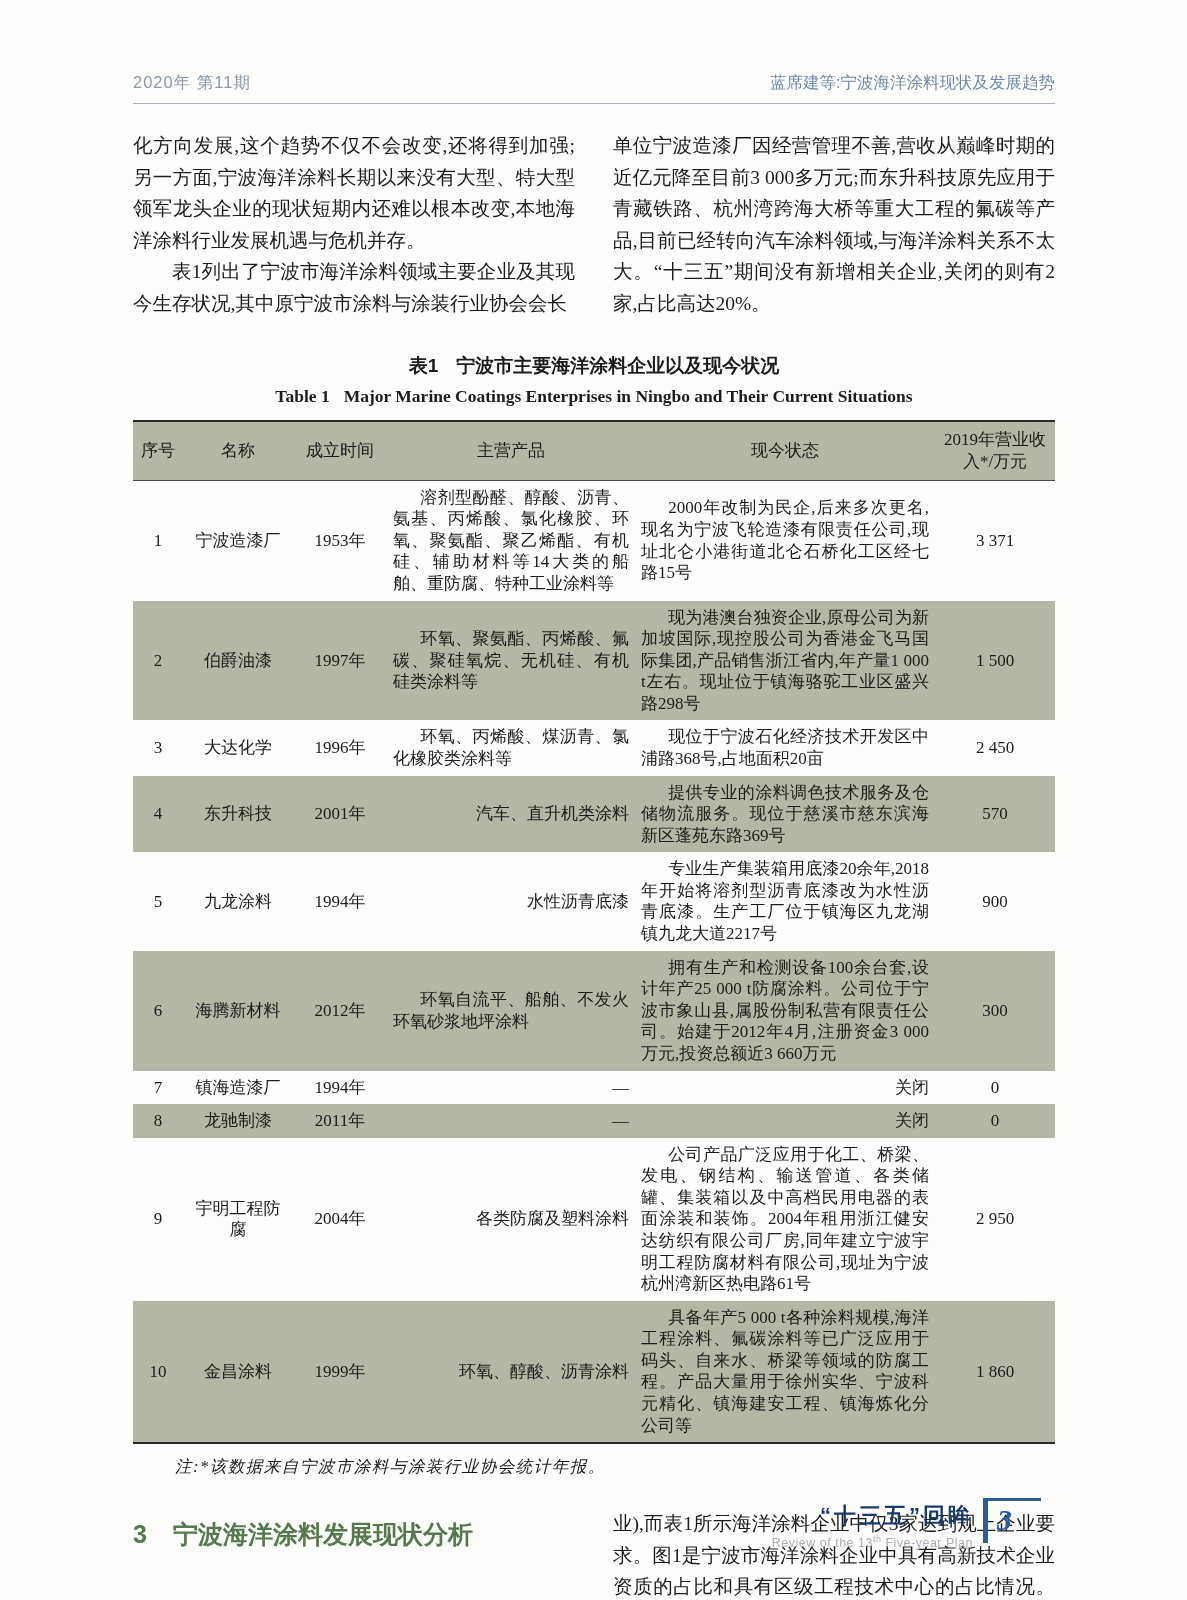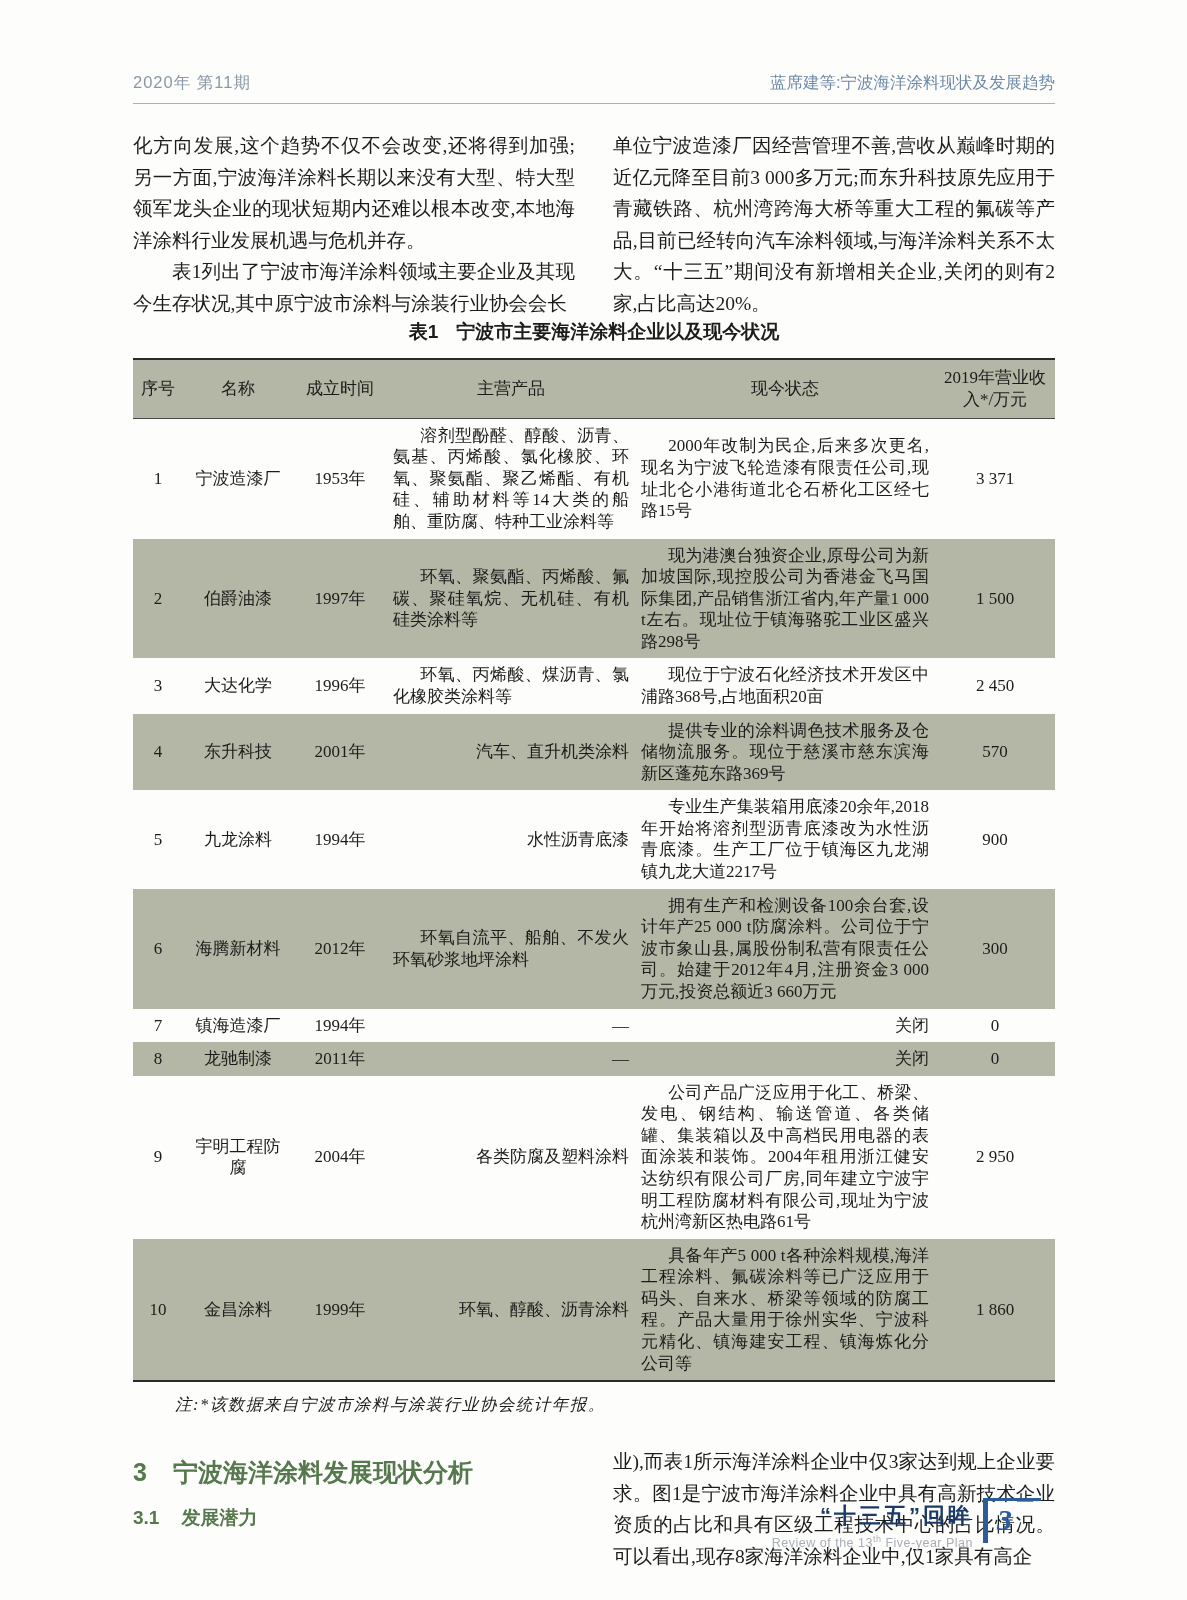--- a/index.html
+++ b/index.html
@@ -25,21 +25,21 @@
     padding-bottom:9px;border-bottom:1.5px solid var(--rule-gray);
   }
   .hdr-left{color:var(--header-gray);letter-spacing:1px;}
   .hdr-right{color:var(--header-blue);}
   
   .twocol{display:flex;gap:38px;margin-top:26px;}
   .col{width:446px;font-size:19.5px;line-height:1.62;text-align:justify;}
   .col p{margin:0;}
   .col p.indent{text-indent:2em;}
   
-  .tbl-title-zh{text-align:center;font-family:"Liberation Sans","DejaVu Sans",sans-serif;font-weight:bold;font-size:19px;}
+  .tbl-title-zh{margin-top:34px;text-align:center;font-family:"Liberation Sans","DejaVu Sans",sans-serif;font-weight:bold;font-size:19px;}
   .tbl-title-zh .tno{margin-right:18px;}
   .tbl-title-en{text-align:center;font-weight:bold;font-size:17.5px;margin-top:7px;font-family:"Liberation Serif",serif;}
   .tbl-title-en .tno{margin-right:14px;}
   
   table{width:100%;border-collapse:collapse;margin-top:13px;
     border-top:2.5px solid #2a2a2a;border-bottom:2.5px solid #2a2a2a;
     font-size:17px;line-height:1.27;}
   thead tr{background:var(--row-shade);}
   thead th{font-weight:normal;padding:7px 4px;border-bottom:1px solid #4a4a4a;text-align:center;}
   tbody tr:nth-child(even){background:var(--row-shade);}
@@ -85,20 +85,23 @@
       <p>化方向发展,这个趋势不仅不会改变,还将得到加强;另一方面,宁波海洋涂料长期以来没有大型、特大型领军龙头企业的现状短期内还难以根本改变,本地海洋涂料行业发展机遇与危机并存。</p>
       <p class="indent">表1列出了宁波市海洋涂料领域主要企业及其现今生存状况,其中原宁波市涂料与涂装行业协会会长</p>
     </div>
     <div class="col">
       <p>单位宁波造漆厂因经营管理不善,营收从巅峰时期的近亿元降至目前3 000多万元;而东升科技原先应用于青藏铁路、杭州湾跨海大桥等重大工程的氟碳等产品,目前已经转向汽车涂料领域,与海洋涂料关系不太大。“十三五”期间没有新增相关企业,关闭的则有2家,占比高达20%。</p>
     </div>
   </div>
 
   <div class="tbl-title-zh">
     <span class="tno">表1</span><span>宁波市主要海洋涂料企业以及现今状况</span>
+  </div>
+  <div class="tbl-title-en">
+    <span class="tno">Table 1</span><span>Major Marine Coatings Enterprises in Ningbo and Their Current Situations</span>
   </div>
 
   <table>
     <colgroup>
       <col style="width:50px">
         <col style="width:110px">
         <col style="width:94px">
       <col style="width:248px">
         <col style="width:300px">
         <col style="width:120px">
@@ -206,23 +209,20 @@
   </tbody>
   </table>
 
   <div class="tbl-footnote">注:*该数据来自宁波市涂料与涂装行业协会统计年报。</div>
 
   <div class="twocol bottom">
     <div class="col">
       <div class="sec-h2">
         <span class="num">3</span><span>宁波海洋涂料发展现状分析</span>
       </div>
-      <div class="sec-h3">
-        <span class="num">3.1</span><span>发展潜力</span>
-      </div>
 
     </div>
     <div class="col">
       <p>业),而表1所示海洋涂料企业中仅3家达到规上企业要求。图1是宁波市海洋涂料企业中具有高新技术企业资质的占比和具有区级工程技术中心的占比情况。可以看出,现存8家海洋涂料企业中,仅1家具有高企</p>
     </div>
   </div>
 
   <div class="page-footer">
     <div class="footer-text">
       <div class="footer-zh">“十三五”回眸</div>

